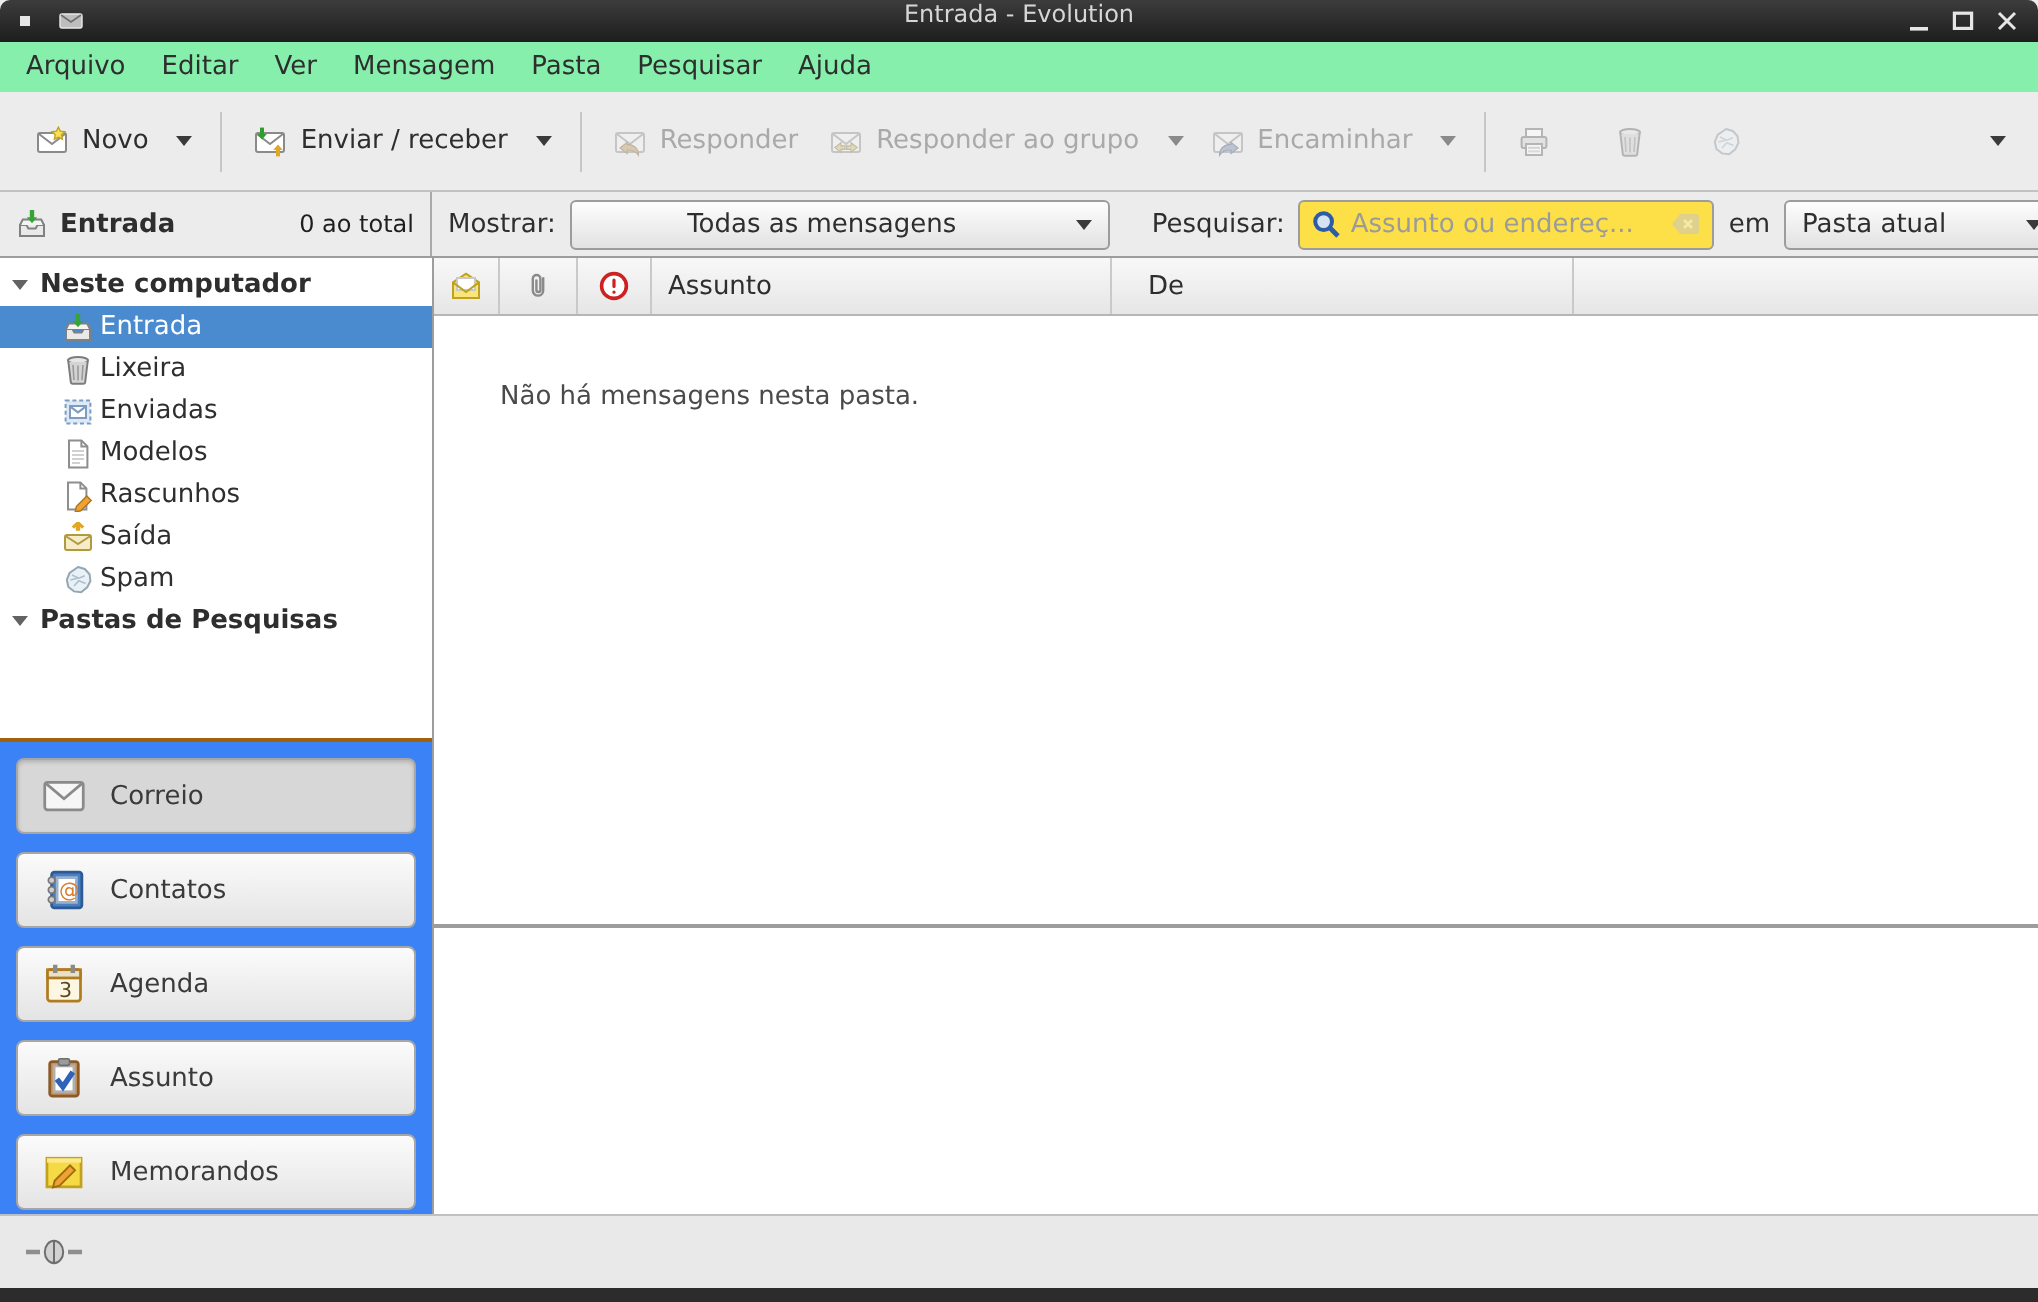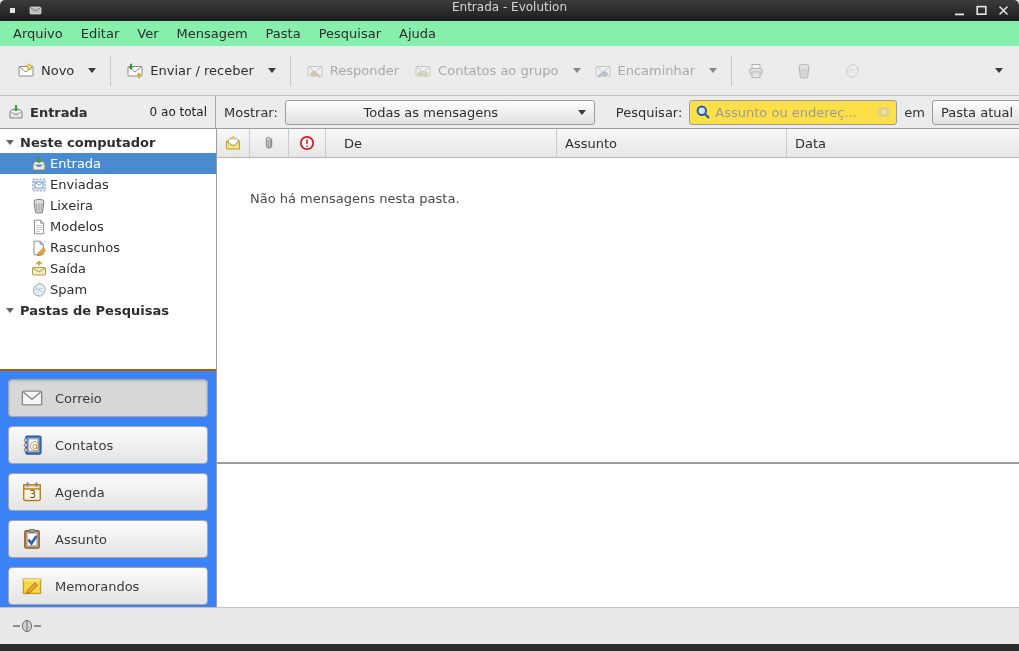--- a/index.html
+++ b/index.html
@@ -38,21 +38,21 @@
 
   
   .filterbar { height:33px; flex:none; background:#ececec; border-bottom:1px solid #9d9d9d; display:flex; align-items:stretch; }
   .fb-left { width:216px; flex:none; display:flex; align-items:center; padding:0 8px; border-right:1px solid #aaaaaa; gap:6px; }
   .fb-folder { font-weight:bold; font-size:13px; }
   .fb-count { margin-left:auto; font-size:12px; color:#1e1e1e; }
   .fb-main { flex:1; display:flex; align-items:center; padding:0 8px; gap:7px; }
   .fb-label { font-size:13px; }
   .combo { height:25px; background:linear-gradient(#fdfdfd,#e2e2e2); border:1px solid #9c9c9c; border-radius:3px;
            display:flex; align-items:center; padding:0 8px; cursor:default; }
-  .combo-show { width:310px; justify-content:center; gap:10px; }
+  .combo-show { width:270px; justify-content:center; gap:10px; }
   .combo-show .combo-text { flex:1; text-align:center; }
   .combo-scope { width:138px; }
   .combo-scope .combo-text { flex:1; }
   .searchbox { height:25px; width:208px; background:#fde047; border:1px solid #9c9c9c; border-radius:3px;
                display:flex; align-items:center; padding:0 5px; gap:4px; }
   .searchbox input { border:none; outline:none; flex:1; min-width:0; font-family:"DejaVu Sans",sans-serif; font-size:13px; color:#2e2e2e; background:transparent; }
   .searchbox input::placeholder { color:#9b9b9b; }
   .clear-ic { opacity:.55; }
 
   
@@ -183,21 +183,21 @@
     <div class="tgroup" data-disabled="true">
       <div class="tbtn">
         <span class="ticon">
             <svg width="16" height="16" viewBox="0 0 16 16" xmlns="http://www.w3.org/2000/svg">
               <rect x="1" y="3.5" width="14" height="9.5" rx="1" fill="#f2f2f2" stroke="#a0a0a0"></rect>
               <path d="M1.5 4 L8 9 L14.5 4" fill="none" stroke="#a0a0a0"></path>
               <path d="M5.5 8.4 L2.4 10.8 l3.1 2.4 v-1.5 h2 v-1.8 h-2z" fill="#e5c93f" stroke="#a8901d" stroke-width=".6"></path>
               <path d="M10.5 8.4 L13.6 10.8 l-3.1 2.4 v-1.5 h-2.2 v-1.8 h2.2z" fill="#e5c93f" stroke="#a8901d" stroke-width=".6"></path>
             </svg>
           </span>
-        <span class="tlabel">Contatos ao grupo</span>
+        <span class="tlabel">Responder ao grupo</span>
       </div>
       <div class="tarrow">
           <span class="arr"></span>
         </div>
     </div>
     <div class="tgroup" data-disabled="true">
       <div class="tbtn">
         <span class="ticon">
             <svg width="16" height="16" viewBox="0 0 16 16" xmlns="http://www.w3.org/2000/svg">
               <rect x="1" y="3.5" width="14" height="9.5" rx="1" fill="#f2f2f2" stroke="#a0a0a0"></rect>
@@ -309,36 +309,36 @@
                 <path d="M2 8.5 L3.4 5.8 h9.2 L14 8.5" fill="#f4f4f4" stroke="#808080"></path>
                 <path d="M8 1 v4.2" stroke="#37a437" stroke-width="2.2"></path>
                 <path d="M5.4 4.6 L8 7.6 L10.6 4.6z" fill="#37a437"></path>
               </svg>
             </span>
           <span>Entrada</span>
         </div>
         <div class="tree-row tree-folder" data-selected="false">
           <span class="ticon">
               <svg width="16" height="16" viewBox="0 0 16 16" xmlns="http://www.w3.org/2000/svg">
+                <ellipse cx="8" cy="3.2" rx="5" ry="1.7" fill="#e6e6e6" stroke="#7c7c7c"></ellipse>
+                <path d="M3.2 4 L4.4 14 a1 1 0 0 0 1 .9 h5.2 a1 1 0 0 0 1-.9 L12.8 4" fill="#d4d4d4" stroke="#7c7c7c"></path>
+                <path d="M5.5 5.5 l.5 7.5 M8 5.8 v7.4 M10.5 5.5 l-.5 7.5" stroke="#9a9a9a" stroke-width=".8" fill="none"></path>
+              </svg>
+            </span>
+          <span>Lixeira</span>
+        </div>
+        <div class="tree-row tree-folder" data-selected="false">
+          <span class="ticon">
+              <svg width="16" height="16" viewBox="0 0 16 16" xmlns="http://www.w3.org/2000/svg">
                 <rect x="1.8" y="2.2" width="12.4" height="11.6" fill="#dfe9f5" stroke="#7d9cc2" stroke-dasharray="2 1.4"></rect>
                 <rect x="4" y="5" width="8" height="6" fill="#ffffff" stroke="#7d9cc2"></rect>
                 <path d="M4 5.2 L8 8.2 L12 5.2" fill="none" stroke="#7d9cc2"></path>
               </svg>
             </span>
           <span>Enviadas</span>
-        </div>
-        <div class="tree-row tree-folder" data-selected="false">
-          <span class="ticon">
-              <svg width="16" height="16" viewBox="0 0 16 16" xmlns="http://www.w3.org/2000/svg">
-                <ellipse cx="8" cy="3.2" rx="5" ry="1.7" fill="#e6e6e6" stroke="#7c7c7c"></ellipse>
-                <path d="M3.2 4 L4.4 14 a1 1 0 0 0 1 .9 h5.2 a1 1 0 0 0 1-.9 L12.8 4" fill="#d4d4d4" stroke="#7c7c7c"></path>
-                <path d="M5.5 5.5 l.5 7.5 M8 5.8 v7.4 M10.5 5.5 l-.5 7.5" stroke="#9a9a9a" stroke-width=".8" fill="none"></path>
-              </svg>
-            </span>
-          <span>Lixeira</span>
         </div>
         <div class="tree-row tree-folder" data-selected="false">
           <span class="ticon">
               <svg width="16" height="16" viewBox="0 0 16 16" xmlns="http://www.w3.org/2000/svg">
                 <path d="M3.5 1.2 h6.2 l3 3 v10.6 H3.5z" fill="#ffffff" stroke="#8e8e8e"></path>
                 <path d="M9.7 1.2 v3 h3" fill="none" stroke="#8e8e8e"></path>
                 <path d="M5 6.5 h6 M5 8.5 h6 M5 10.5 h6 M5 12.5 h4" stroke="#c2c2c2" stroke-width=".8"></path>
               </svg>
             </span>
           <span>Modelos</span>
@@ -457,23 +457,22 @@
         </div>
         <div class="hcell hcell-icon c2">
           <span class="ticon">
               <svg width="16" height="16" viewBox="0 0 16 16" xmlns="http://www.w3.org/2000/svg">
                 <circle cx="8" cy="8" r="6.2" fill="#ffffff" stroke="#cc2222" stroke-width="1.8"></circle>
                 <rect x="7.2" y="4.2" width="1.6" height="4.8" rx=".8" fill="#cc2222"></rect>
                 <rect x="7.2" y="10.2" width="1.6" height="1.7" rx=".8" fill="#cc2222"></rect>
               </svg>
             </span>
         </div>
+        <div class="hcell c4">Assunto</div>
         <div class="hcell c3">De</div>
-        <div class="hcell c4">Assunto</div>
-        <div class="hcell c5">Data</div>
       </div>
       <div class="list-area">
         <span>Não há mensagens nesta pasta.</span>
       </div>
       <div class="splitter"></div>
       <div class="preview"></div>
     </div>
   </div>
 
   <div class="statusbar">

